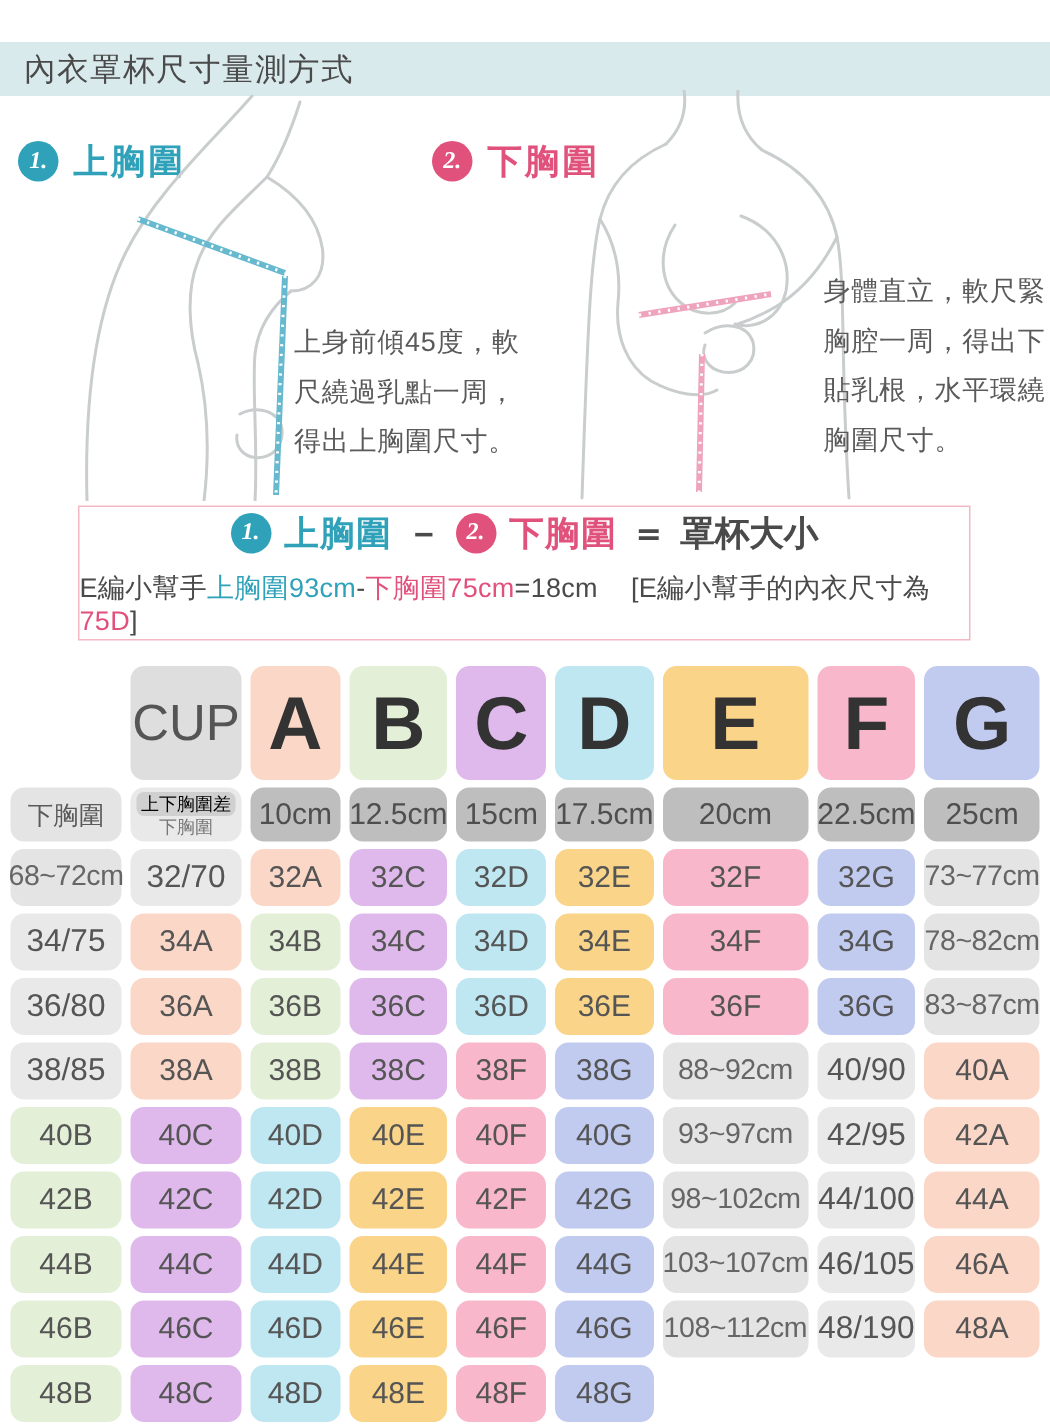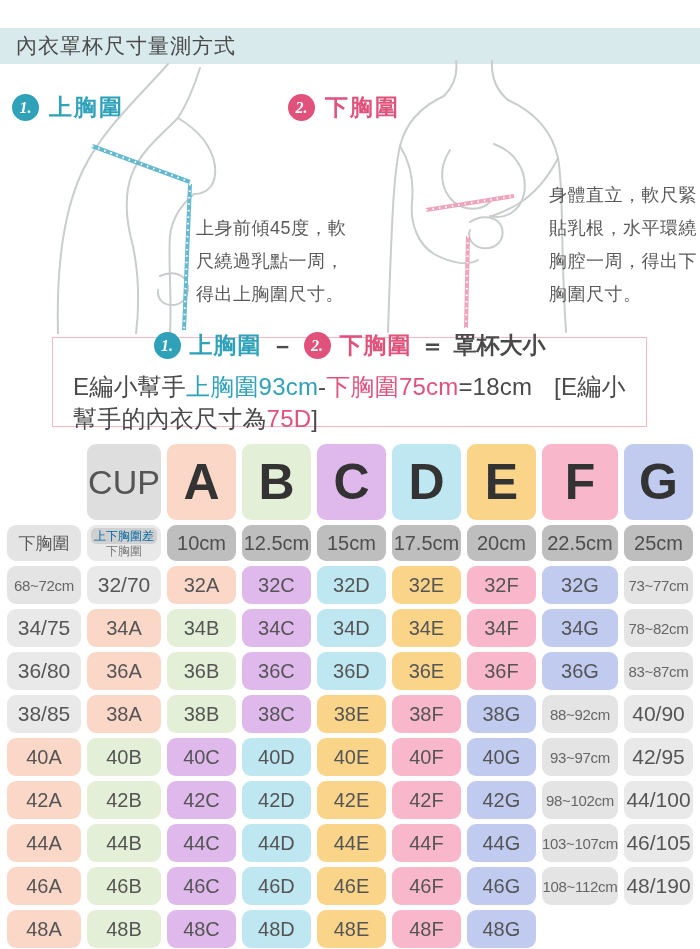--- a/index.html
+++ b/index.html
@@ -36,38 +36,38 @@
   .desc{position:absolute;font-size:18px;color:var(--mid);line-height:33px;letter-spacing:0.5px;}
   .desc-upper{left:196px;top:212px;}
   .desc-lower{left:549px;top:180px;font-family:Liberation Mono, monospace;}
 
   .formula-box{position:absolute;left:52px;top:337px;width:595px;height:90px;border:1px solid var(--boxborder);
     background:#fff;display:flex;flex-direction:column;align-items:center;justify-content:center;gap:9px;}
   .formula-line{display:flex;align-items:center;gap:9px;font-size:23px;font-weight:bold;color:var(--dark);}
   .formula-line .t{color:var(--teal);letter-spacing:1px;}
   .formula-line .p{color:var(--pink);letter-spacing:1px;}
   .formula-line .op{font-size:24px;color:var(--dark);}
-  .example-line{font-size:24px;color:var(--dark);letter-spacing:0.2px;margin-left:20px;}
+  .example-line{font-size:18px;color:var(--dark);letter-spacing:0.2px;}
   .example-line .t{color:var(--teal);}
   .example-line .p{color:var(--pink);}
   .example-line .gap{display:inline-block;width:22px;}
 
   .size-table{position:absolute;left:7px;top:444px;width:686px;
     display:grid;grid-template-columns:74px 74px repeat(7,1fr);
     grid-template-rows:76px 36px repeat(9,38px);column-gap:6px;row-gap:5px;}
   .cell{display:flex;align-items:center;justify-content:center;border-radius:9px;color:var(--mid);}
   .spacer{background:transparent;}
   .cup-head{background:var(--cupHead);font-size:34px;color:#555;letter-spacing:0px;}
   .head{font-size:50px;font-weight:bold;color:#333;}
   .corner{background:var(--grayCell);font-size:17px;}
   .diffcell{background:var(--grayCell2);border-radius:9px;display:flex;flex-direction:column;align-items:center;justify-content:center;}
-  .diff-top{background:var(--diffChip);border-radius:5px;font-size:12px;color:#0369a1;padding:1px 3px;line-height:14px;}
+  .diff-top{background:var(--diffChip);border-radius:5px;font-size:12px;color:#000000;padding:1px 3px;line-height:14px;}
   .diff-bottom{font-size:12px;color:#777;line-height:15px;}
   .cm{background:var(--cmChip);font-size:20px;color:#4F4F4F;}
-  .range{background:var(--grayCell);font-size:15px;letter-spacing:-0.3px;color:#666;}
+  .range{background:var(--grayCell);font-size:19px;letter-spacing:-0.3px;color:#666;}
   .band{background:var(--grayCell2);font-size:21px;color:#555;}
   .size{font-size:20px;color:#555;}
   .cA{background:var(--cA);} .cB{background:var(--cB);} .cC{background:var(--cC);}
   .cD{background:var(--cD);} .cE{background:var(--cE);} .cF{background:var(--cF);} .cG{background:var(--cG);}
 </style>
 </head>
 <body>
 
 <div class="page">
 
@@ -118,22 +118,22 @@
     <path d="M98,176 L96,268" stroke="#ffffff" stroke-width="2" stroke-dasharray="1.5 5"></path>
   </svg>
 
   <div class="desc desc-upper">
     <div>上身前傾45度，軟</div>
     <div>尺繞過乳點一周，</div>
     <div>得出上胸圍尺寸。</div>
   </div>
   <div class="desc desc-lower">
     <div>身體直立，軟尺緊</div>
+    <div>胸腔一周，得出下</div>
     <div>貼乳根，水平環繞</div>
-    <div>胸腔一周，得出下</div>
     <div>胸圍尺寸。</div>
   </div>
 
   <div class="formula-box">
     <div class="formula-line">
       <span class="badge teal">1.</span>
       <span class="t">上胸圍</span>
       <span class="op">－</span>
       <span class="badge pink">2.</span>
       <span class="p">下胸圍</span>
@@ -196,21 +196,20 @@
     <div class="cell size cD">36D</div>
     <div class="cell size cE">36E</div>
     <div class="cell size cF">36F</div>
     <div class="cell size cG">36G</div>
 
     <div class="cell range">83~87cm</div>
     <div class="cell band">38/85</div>
     <div class="cell size cA">38A</div>
     <div class="cell size cB">38B</div>
     <div class="cell size cC">38C</div>
-    <div class="cell size cE">38E</div>
     <div class="cell size cF">38F</div>
     <div class="cell size cG">38G</div>
 
     <div class="cell range">88~92cm</div>
     <div class="cell band">40/90</div>
     <div class="cell size cA">40A</div>
     <div class="cell size cB">40B</div>
     <div class="cell size cC">40C</div>
     <div class="cell size cD">40D</div>
     <div class="cell size cE">40E</div>

